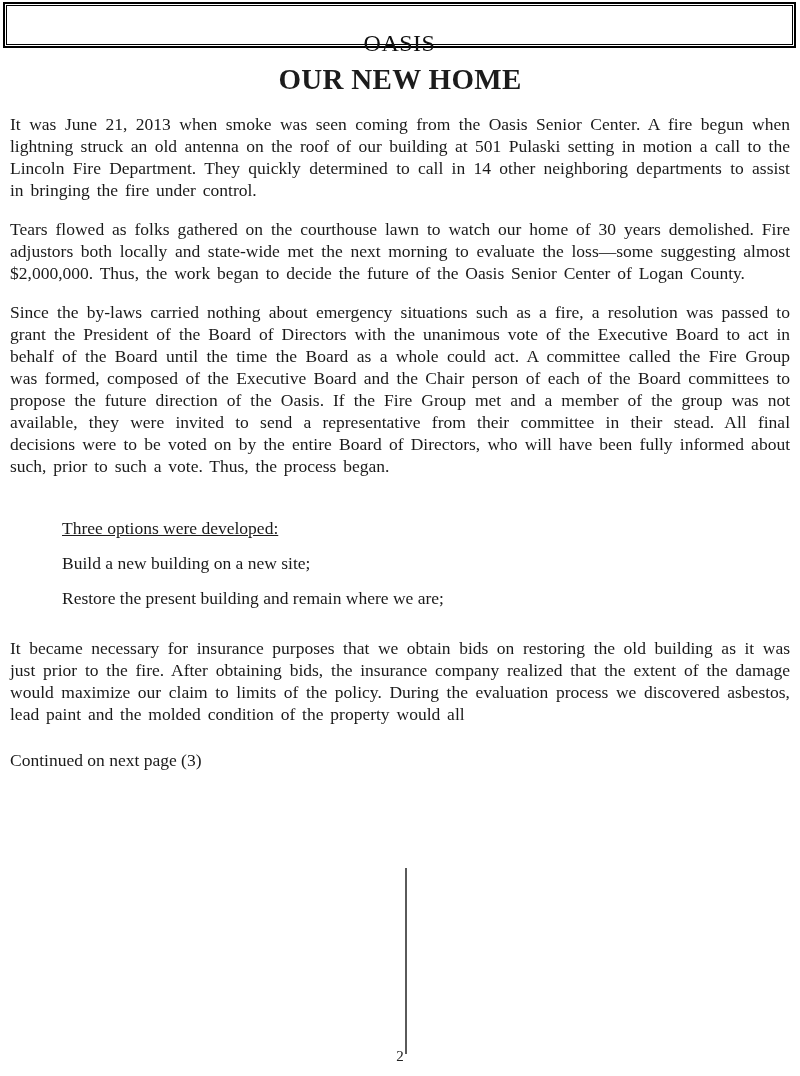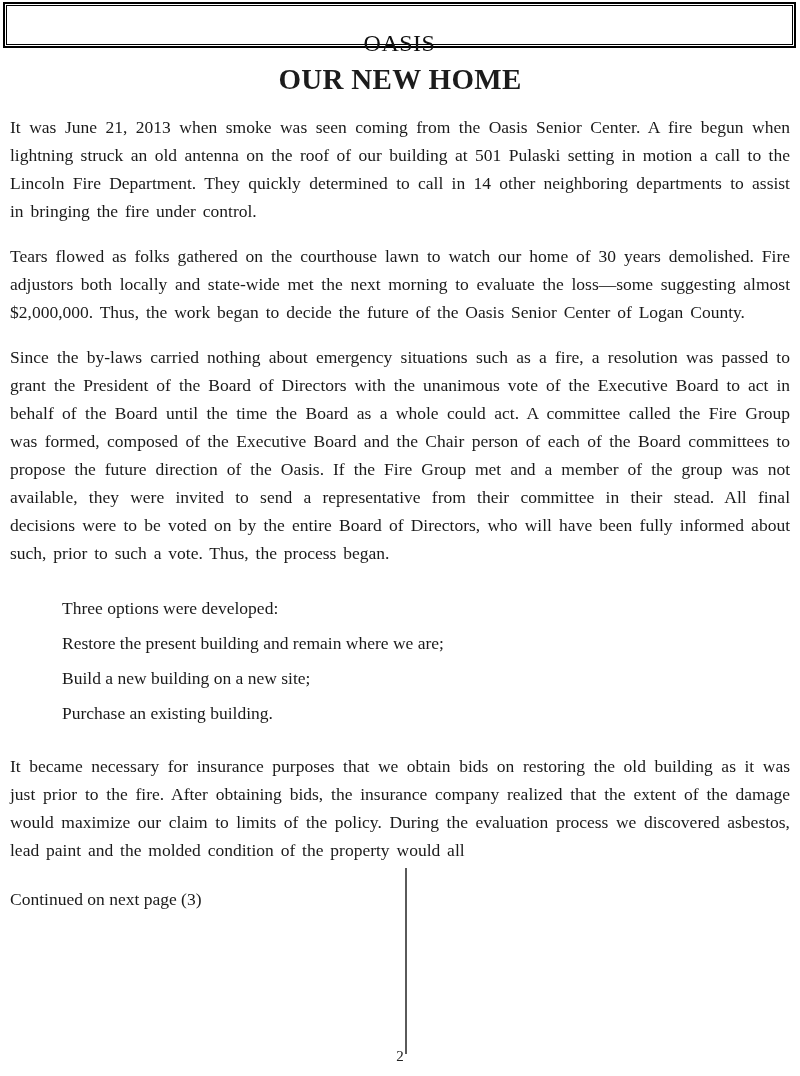--- a/index.html
+++ b/index.html
@@ -43,36 +43,37 @@
     margin: 11px 0 0 0;
     text-align: center;
     font-size: 29px;
     font-weight: bold;
     color: #1c1c1c;
     letter-spacing: 0.3px;
   }
   .para {
     margin: 17px 0 0 0;
     font-size: 17.5px;
-    line-height: 28px;
+    line-height: 22px;
     text-align: justify;
     word-spacing: 2.5px;
     color: #1a1a1a;
   }
   .para.tight {
     margin-top: 28px;
   }
   .indent {
     margin: 13px 0 0 52px;
     font-size: 17.5px;
     line-height: 22px;
     color: #1a1a1a;
   }
   .indent.first {
-    margin-top: 30px;
+    margin-top: 40px;
+    text-decoration: underline;
   }
   .continuation {
     margin: 24px 0 16px 0;
     font-size: 17.5px;
     line-height: 22px;
     color: #1a1a1a;
   }
   .footer-divider {
     position: absolute;
     left: 405px;
@@ -101,23 +102,22 @@
 <div class="content">
   <h1 class="article-title">OUR NEW HOME</h1>
 
   <p class="para">It was June 21, 2013 when smoke was seen coming from the Oasis Senior Center.  A fire begun when lightning struck an old antenna on the roof of our building at 501 Pulaski setting in motion a call to the Lincoln Fire Department.  They quickly determined to call in 14 other neighboring departments to assist in bringing the fire under control.</p>
 
   <p class="para">Tears flowed as folks gathered on the courthouse lawn to watch our home of 30 years demolished.  Fire adjustors both locally and state-wide met the next morning to evaluate the loss—some suggesting almost $2,000,000.  Thus, the work began to decide the future of the Oasis Senior Center of Logan County.</p>
 
   <p class="para">Since the by-laws carried nothing about emergency situations such as a fire, a resolution was passed to grant the President of the Board of Directors with the unanimous vote of the Executive Board to act in behalf of the Board until the time the Board as a whole could act.  A committee called the Fire Group was formed, composed of the Executive Board and the Chair person of each of the Board committees to propose the future direction of the Oasis. If the Fire Group met and a member of the group was not available, they were invited to send a representative from their committee in their stead.  All final decisions were to be voted on by the entire Board of Directors, who will have been fully informed about such, prior to such a vote. Thus, the process began.</p>
 
   <p class="indent first">Three options were developed:</p>
+  <p class="indent">Build a new building on a new site;</p>
   <p class="indent">Restore the present building and remain where we are;</p>
-  <p class="indent">Build a new building on a new site;</p>
-  <p class="indent">Purchase an existing building.</p>
 
   <p class="para tight">It became necessary for insurance purposes that we obtain bids on restoring the old building as it was just prior to the fire.  After obtaining bids, the insurance company realized that the extent of the damage would maximize our claim to limits of the policy. During the evaluation process we discovered asbestos, lead paint and the molded condition of the property would all</p>
 
   <p class="continuation">Continued on next page (3)</p>
 </div>
 
 <div class="footer-divider"></div>
 
 <div class="page-number">2</div>
 

